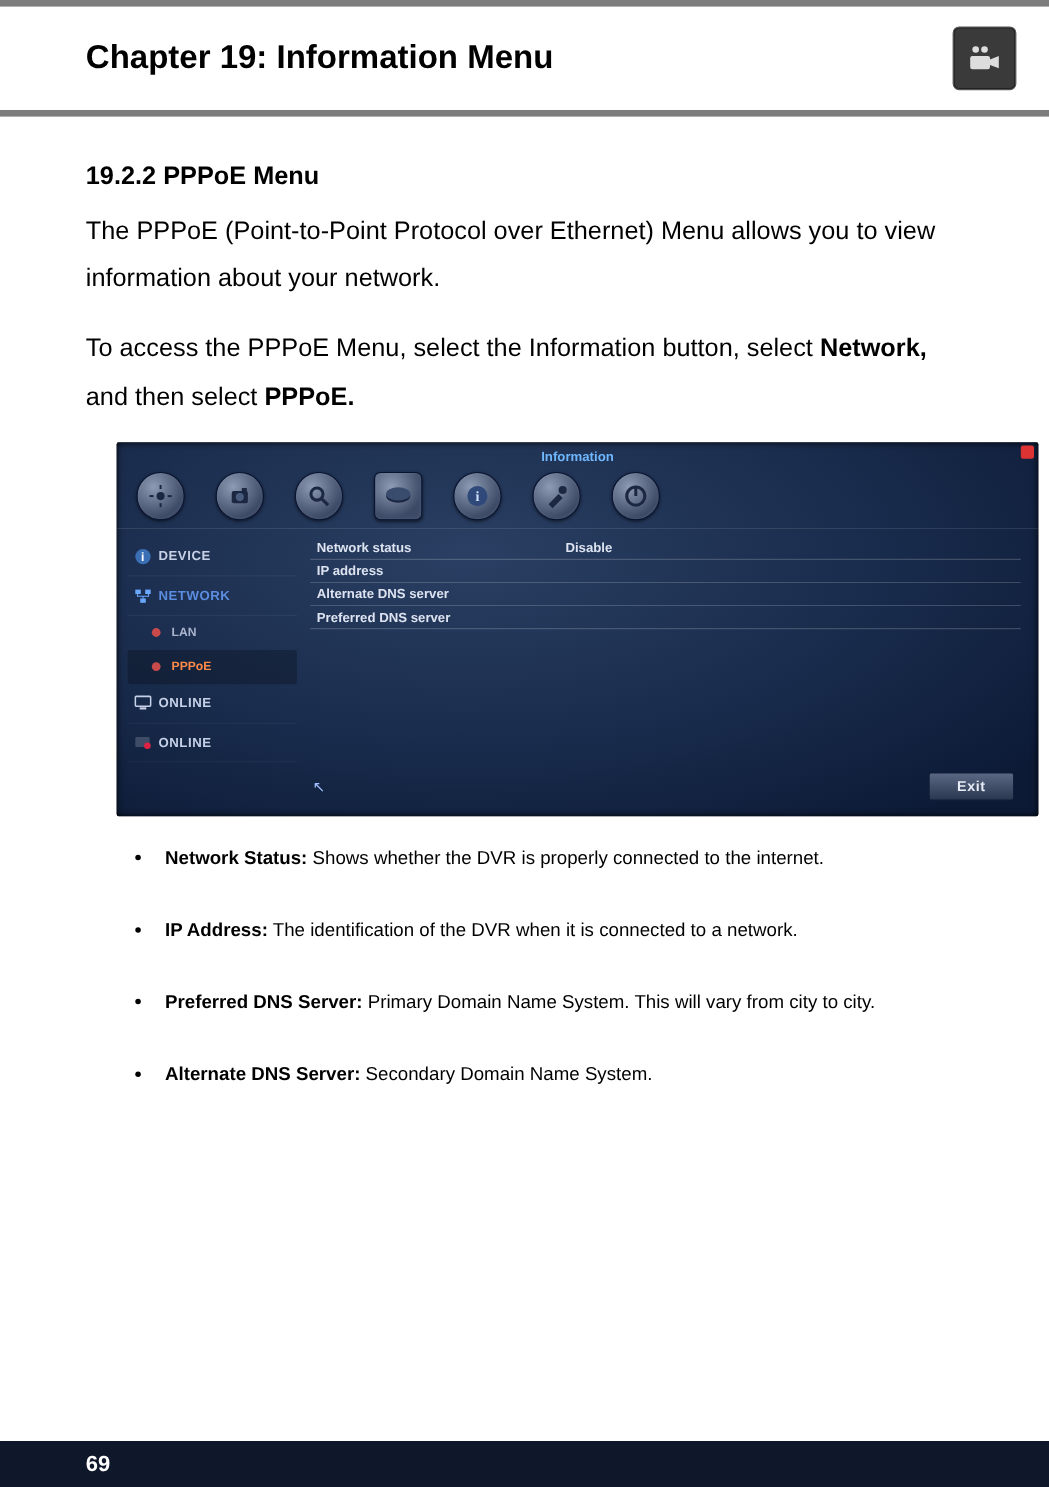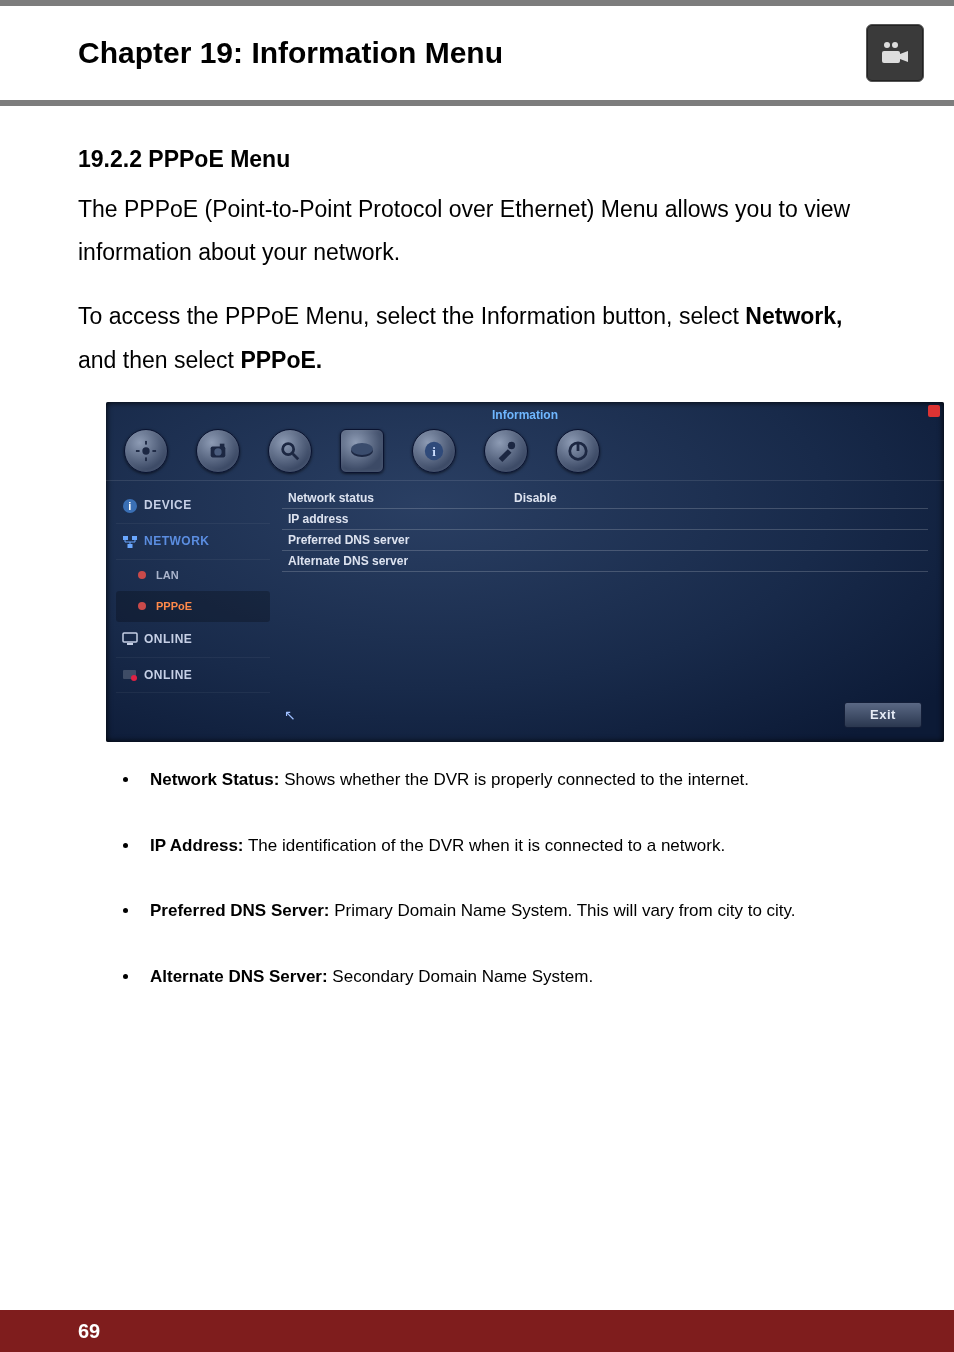--- a/index.html
+++ b/index.html
@@ -240,21 +240,21 @@
     font-size: 17px;
   }
 
   
   .footer {
     position: absolute;
     bottom: 0;
     left: 0;
     right: 0;
     height: 42px;
-    background: #7f1d1d;
+    background: #0f172a;
     color: #fff;
     font-weight: bold;
     font-size: 20px;
     display: flex;
     align-items: center;
     padding-left: 78px;
   }
 </style>
 </head>
 <body>
@@ -397,25 +397,25 @@
         <div class="info-table">
           <div class="info-row">
             <div class="info-label">Network status</div>
             <div class="info-value">Disable</div>
           </div>
           <div class="info-row">
             <div class="info-label">IP address</div>
             <div class="info-value"></div>
           </div>
           <div class="info-row">
+            <div class="info-label">Alternate DNS server</div>
+            <div class="info-value"></div>
+          </div>
+          <div class="info-row">
             <div class="info-label">Preferred DNS server</div>
-            <div class="info-value"></div>
-          </div>
-          <div class="info-row">
-            <div class="info-label">Alternate DNS server</div>
             <div class="info-value"></div>
           </div>
         </div>
 
         <div class="cursor">↖</div>
 
         <div class="exit-btn">
           <span>Exit</span>
         </div>
 

